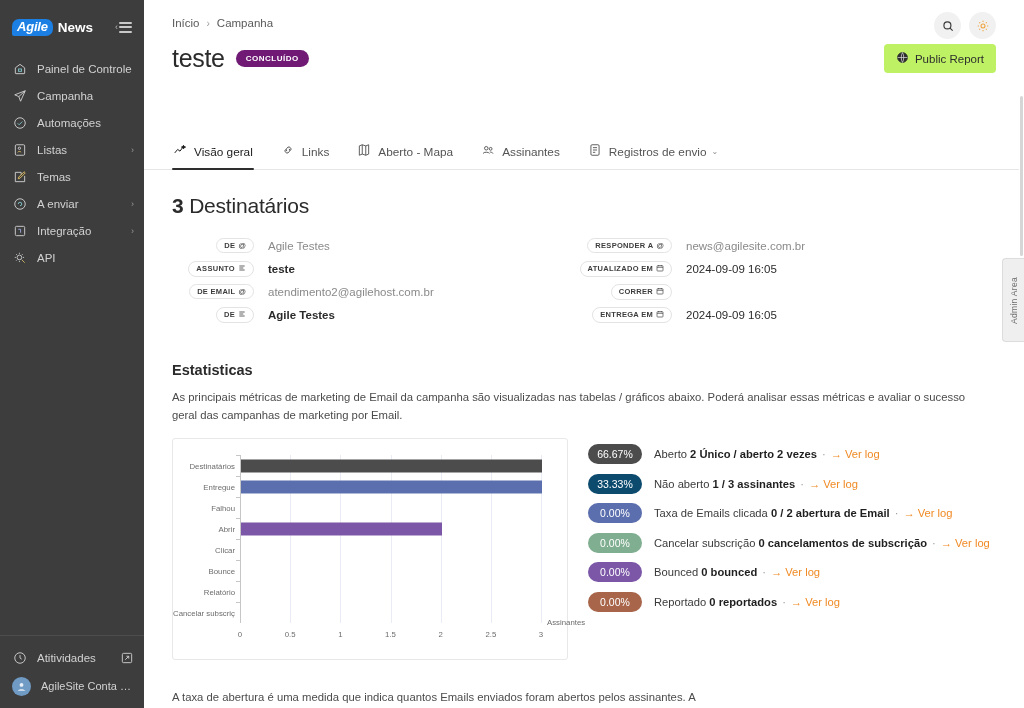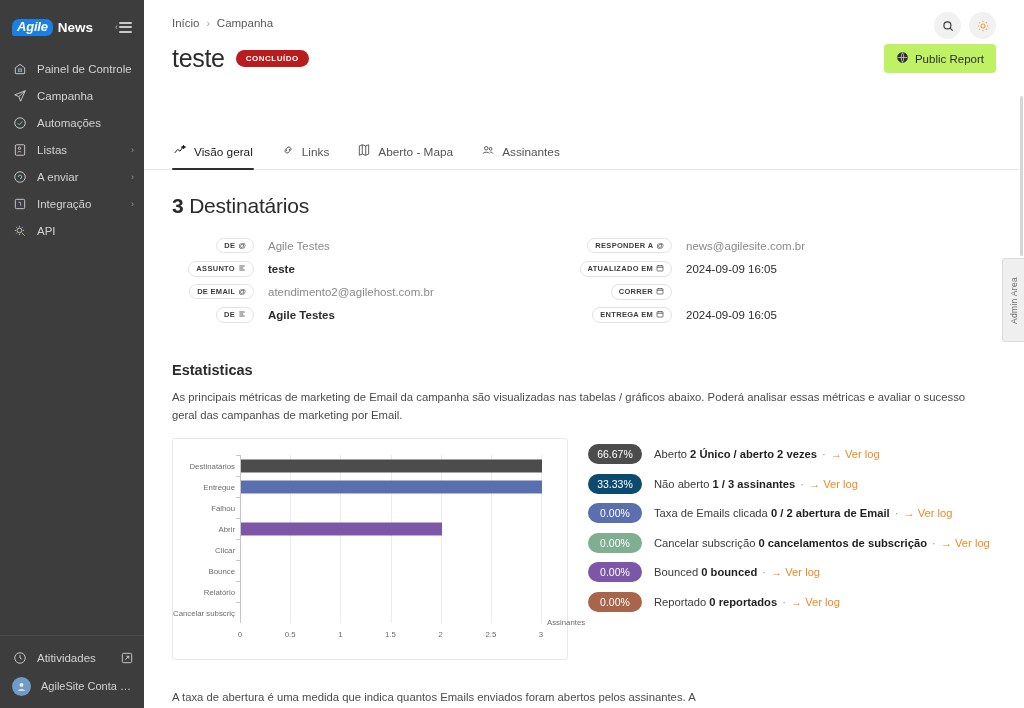--- a/index.html
+++ b/index.html
@@ -79,21 +79,21 @@
   }
   .circle-btn svg { width: 14px; height: 14px; }
 
   .title-row {
     display: flex; align-items: center; justify-content: space-between;
     padding: 2px 28px 0 28px;
   }
   .title-left { display: flex; align-items: center; gap: 11px; }
   .page-title { font-size: 25px; color: #2b2b2b; font-weight: normal; letter-spacing: -0.3px; }
   .status-badge {
-    background: #b91c1c; color: #fff; font-size: 8px; font-weight: bold;
+    background: #701a75; color: #fff; font-size: 8px; font-weight: bold;
     padding: 4px 10px; border-radius: 11px; letter-spacing: 0.5px;
   }
   .public-report {
     display: flex; align-items: center; gap: 6px;
     background: #bef264; color: #2e2e2e; font-size: 11.5px;
     padding: 7px 12px; border-radius: 4px; cursor: pointer; border: none;
     font-family: inherit;
   }
   .public-report svg { width: 13px; height: 13px; }
 
@@ -250,20 +250,29 @@
                 <circle cx="11" cy="9" r="2" stroke="#cfcfcf"></circle>
                 <path d="M8 16c1-2 5-2 6 0" stroke="#e0c060"></path>
               </svg>
           </span>
           <span class="nav-label">Listas</span>
           <span class="nav-chev">›</span>
         </div>
         <div class="nav-item">
           <span class="nav-ico">
             <svg viewBox="0 0 24 24" fill="none" stroke="#cfcfcf" stroke-width="1.6">
+                <path d="M4 4h10v4M4 4v16h16V10"></path>
+                <path d="M19 3l2 2-9 9-3 1 1-3z" stroke="#e0c060"></path>
+              </svg>
+          </span>
+          <span class="nav-label">Temas</span>
+        </div>
+        <div class="nav-item">
+          <span class="nav-ico">
+            <svg viewBox="0 0 24 24" fill="none" stroke="#cfcfcf" stroke-width="1.6">
                 <circle cx="12" cy="12" r="9"></circle>
                 <path d="M9 12a3 3 0 1 1 3 3" stroke="#7fc4c9"></path>
               </svg>
           </span>
           <span class="nav-label">A enviar</span>
           <span class="nav-chev">›</span>
         </div>
         <div class="nav-item">
           <span class="nav-ico">
             <svg viewBox="0 0 24 24" fill="none" stroke="#cfcfcf" stroke-width="1.6">
@@ -386,20 +395,30 @@
       </div>
       <div class="tab">
         <span>
           <svg viewBox="0 0 24 24" fill="none" stroke="#545454" stroke-width="1.6">
               <circle cx="9" cy="9" r="3"></circle>
               <circle cx="16.5" cy="10" r="2.4"></circle>
               <path d="M3.5 18c.8-3 10.2-3 11 0M15 15.4c2.5.2 5 .9 5.5 2.6"></path>
             </svg>
         </span>
         <span>Assinantes</span>
+      </div>
+      <div class="tab">
+        <span>
+          <svg viewBox="0 0 24 24" fill="none" stroke="#545454" stroke-width="1.6">
+              <rect x="5" y="3" width="14" height="18" rx="2"></rect>
+              <path d="M8.5 8h7M8.5 12h7M8.5 16h4"></path>
+            </svg>
+        </span>
+        <span>Registros de envio</span>
+        <span class="tab-chev">⌄</span>
       </div>
     </div>
 
     <div class="content">
 
       <div class="recipients">
         <b>3</b>
         <span>Destinatários</span>
       </div>
 

